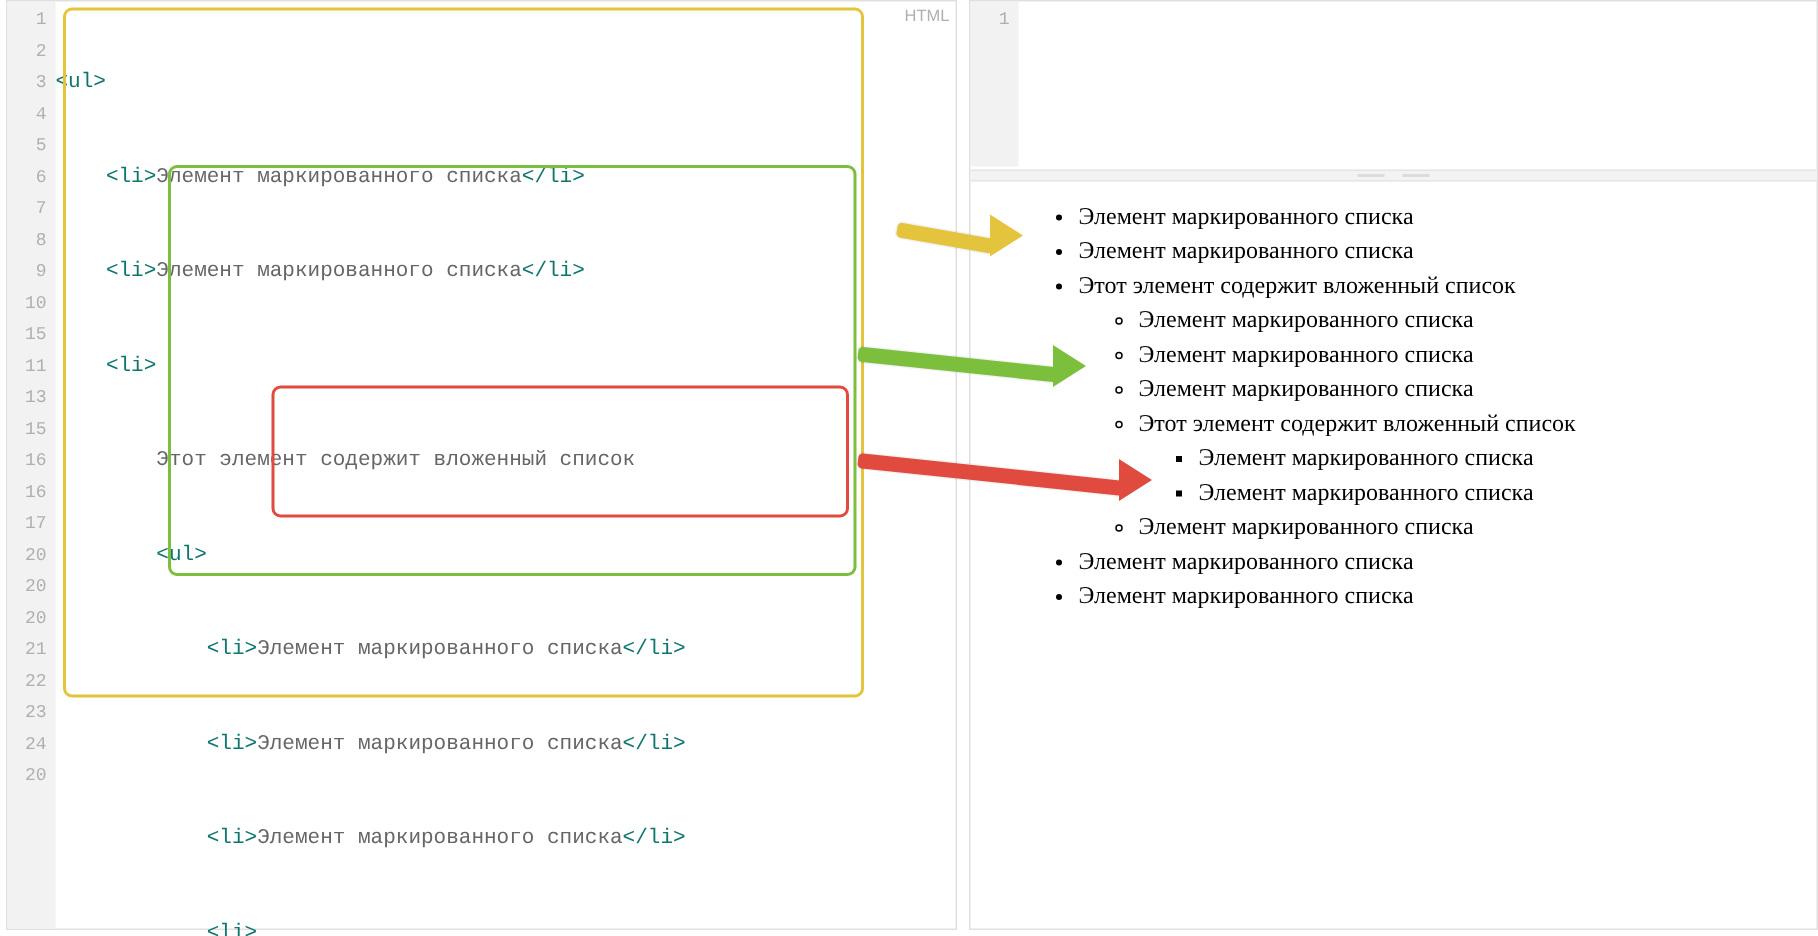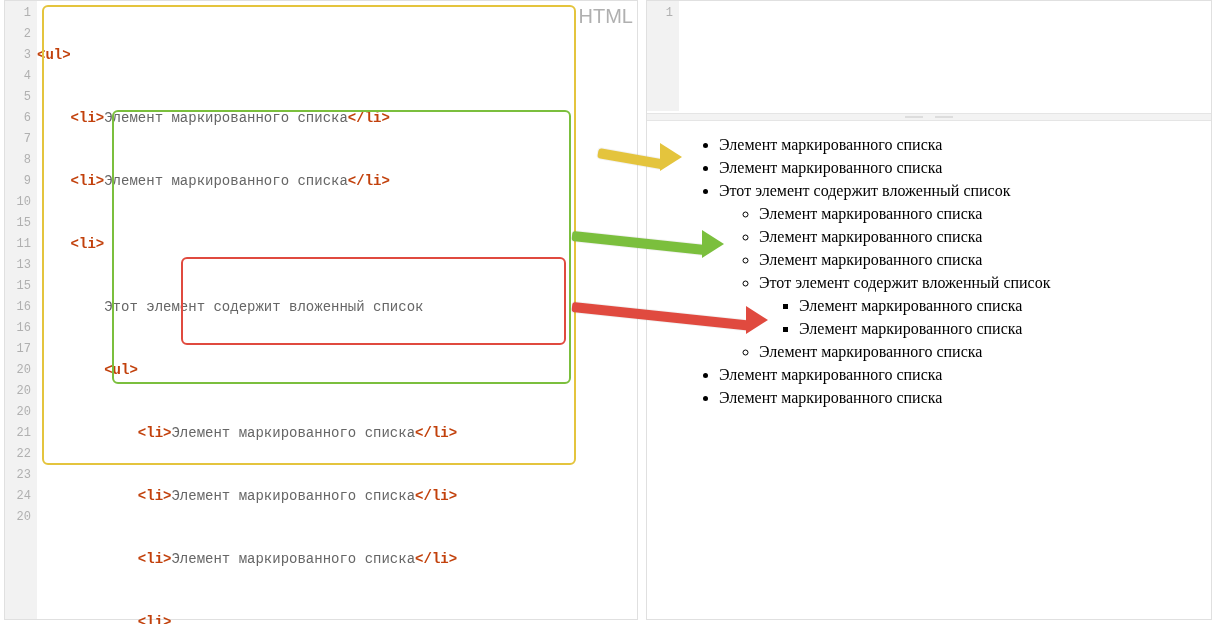--- a/index.html
+++ b/index.html
@@ -36,21 +36,21 @@
     margin-left: 8px;
     box-sizing: border-box;
     background: #fff;
   }
   .html-badge {
     position: absolute;
     top: 4px;
     right: 4px;
     color: #b0b0b0;
     font-family: Arial, sans-serif;
-    font-size: 20px;
+    font-size: 11px;
     user-select: none;
   }
   .gutter {
     position: absolute;
     left: 0;
     top: 0;
     width: 32px;
     height: 100%;
     background: #f2f2f2;
     color: #b0b0b0;
@@ -65,21 +65,21 @@
     position: absolute;
     left: 32px;
     top: 0;
     right: 3px;
     padding-top: 2px;
     line-height: 21px;
     white-space: pre;
     color: #444;
   }
   .code-line { height: 21px; }
-  .tag  { color: #c2410c; font-weight: bold; }  
+  .tag  { color: #0f766e; }  
   .text { color: #666666; }  
 
   
   .box {
     position: absolute;
     border-width: 2px;
     border-style: solid;
     border-radius: 6px;
     pointer-events: none;
     box-sizing: border-box;

